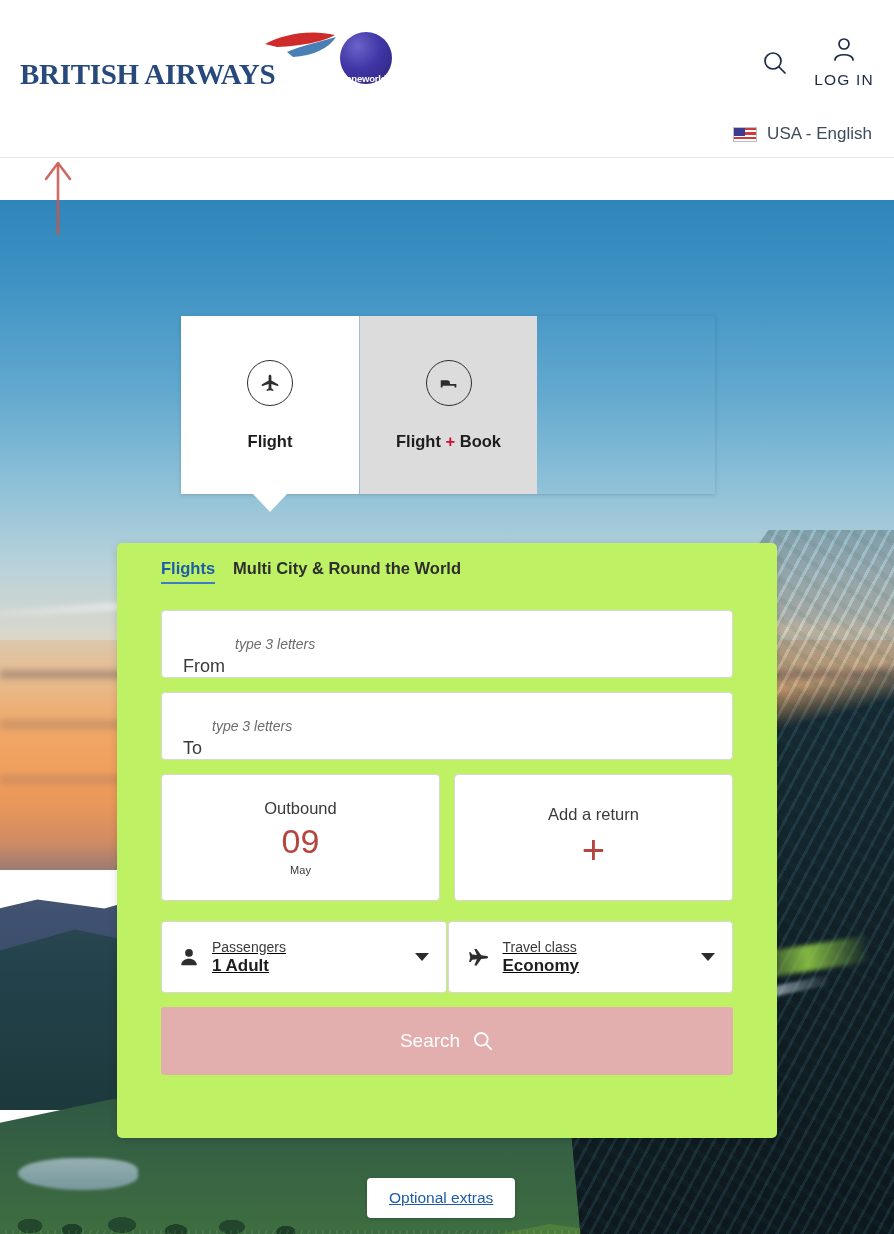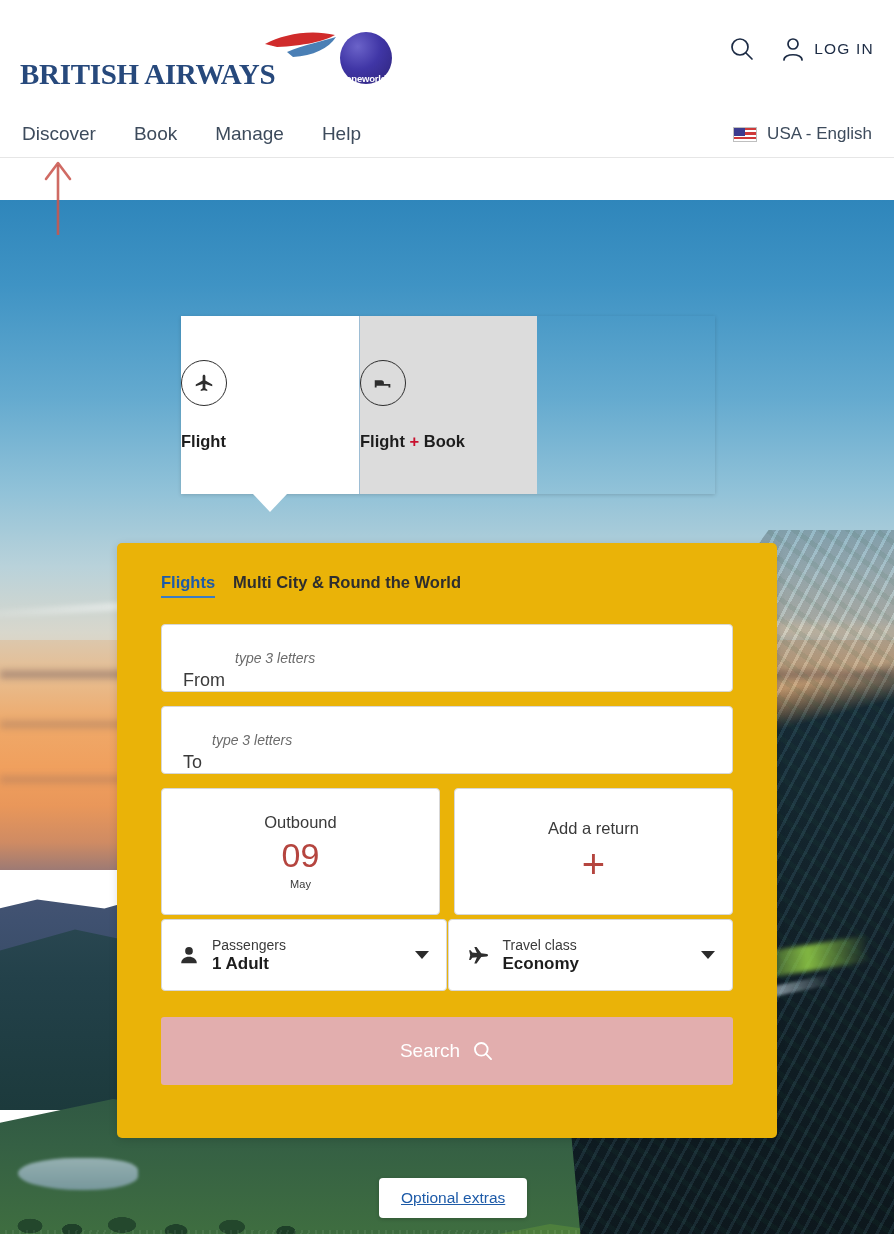--- a/index.html
+++ b/index.html
@@ -32,21 +32,21 @@
     width: 52px; height: 52px; border-radius: 50%;
     background: radial-gradient(circle at 34% 28%, #6b63c9 0%, #4036a6 45%, #2d2378 100%);
     display: flex; align-items: flex-end; justify-content: center;
   }
   .oneworld-text {
     color: #ffffff; font-size: 9.5px; font-weight: bold;
     letter-spacing: -0.2px; font-family: "Liberation Sans", sans-serif;
   }
 
   .header-right { position: absolute; right: 20px; top: 36px; display: flex; align-items: center; gap: 26px; }
-  .icon-btn { display: flex; align-items: center; gap: 9px; cursor: pointer; color: #1c2b44; }
+  .icon-btn { display: flex; align-items: center; gap: 9px; cursor: pointer; color: #1c2b44; flex-direction: column; }
   .login-text { font-size: 15.5px; letter-spacing: 1.2px; color: #1c2b44; }
 
   
   .nav-bar {
     position: absolute; top: 110px; left: 0; width: 894px; height: 48px;
     background: #ffffff; border-bottom: 1px solid #e6e6e6; z-index: 30;
   }
   .nav-links { position: absolute; left: 22px; top: 0; height: 48px; display: flex; align-items: center; gap: 38px; }
   .nav-link { font-size: 19px; color: #3d4b5c; cursor: pointer; }
   .lang-sel {
@@ -162,69 +162,69 @@
   }
 
   
   .type-tabs {
     position: absolute; left: 181px; top: 316px; width: 534px; height: 178px;
     display: flex; z-index: 10;
     box-shadow: 0 1px 4px rgba(0,0,0,.16);
   }
   .type-tab {
     width: 178px; height: 178px; background: #dcdcdc;
-    display: flex; flex-direction: column; align-items: flex-start; justify-content: center;
+    display: flex; flex-direction: column; align-items: center; justify-content: center;
     gap: 26px; cursor: pointer; border-left: 1px solid #9dbdd4;
   }
   .type-tab:first-child { border-left: none; }
   .type-tab.active { background: #ffffff; }
   .tt-circle {
     width: 46px; height: 46px; border-radius: 50%;
     border: 1.6px solid #2e2e2e; display: flex; align-items: center; justify-content: center;
   }
   .tt-label { font-size: 16.5px; font-weight: bold; color: #1d1d1d; white-space: nowrap; }
   .tt-plus { color: #c8102e; font-weight: bold; }
   .tab-notch {
     position: absolute; left: 253px; top: 494px; width: 0; height: 0;
     border-left: 17px solid transparent; border-right: 17px solid transparent;
     border-top: 18px solid #ffffff; z-index: 11;
   }
 
   
   .form-card {
     position: absolute; left: 117px; top: 543px; width: 660px; height: 595px;
-    background: #eab308; border-radius: 5px; z-index: 12;
+    background: #bef264; border-radius: 5px; z-index: 12;
     box-shadow: 0 2px 8px rgba(0,0,0,.13);
-    padding: 30px 44px 0 44px;
+    padding: 16px 44px 0 44px;
   }
   .form-tabs { display: flex; align-items: baseline; gap: 18px; margin-bottom: 26px; }
   .ft { font-size: 16.5px; font-weight: bold; cursor: pointer; white-space: nowrap; }
   .ft.active { color: #1e5ba8; border-bottom: 2.5px solid #3b7cc4; padding-bottom: 4px; }
   .ft.inactive { color: #2e2e2e; }
 
   .field-box {
     border: 1px solid #d7d7d7; border-radius: 4px; background: #fff;
     height: 68px; display: flex; align-items: center; padding: 0 21px;
     margin-bottom: 14px; cursor: text;
   }
   .fb-label { font-size: 18px; color: #3a3a3a; margin-right: 10px; margin-top: 44px; }
   .fb-ph { font-size: 14px; color: #6b6b6b; font-style: italic; }
 
-  .date-row { display: flex; gap: 14px; margin-bottom: 4px; }
+  .date-row { display: flex; gap: 14px; margin-bottom: 20px; }
   .date-box {
     flex: 1; border: 1px solid #d7d7d7; border-radius: 4px; height: 127px;
     display: flex; flex-direction: column; align-items: center; justify-content: center;
     gap: 4px; cursor: pointer; background: #fff;
   }
   .db-title { font-size: 16.5px; color: #3a3a3a; }
   .db-day { font-size: 34px; color: #b5453f; line-height: 1.12; }
   .db-month { font-size: 11px; color: #3a3a3a; }
   .db-plus { font-size: 40px; color: #b5453f; line-height: 1; font-weight: 400; margin-top: 2px; }
 
-  .select-row { display: flex; gap: 1px; margin-bottom: 26px; }
+  .select-row { display: flex; gap: 1px; margin-bottom: 14px; text-decoration: underline; }
   .select-box {
     flex: 1; border: 1px solid #d7d7d7; border-radius: 4px; height: 72px;
     display: flex; align-items: center; padding: 0 14px 0 16px; gap: 12px;
     cursor: pointer; background: #fff; position: relative;
   }
   .sb-texts { display: flex; flex-direction: column; gap: 1px; }
   .sb-label { font-size: 14px; color: #3a3a3a; }
   .sb-value { font-size: 17px; font-weight: bold; color: #1d1d1d; }
   .caret {
     position: absolute; right: 17px; top: 50%; transform: translateY(-50%);
@@ -233,21 +233,21 @@
   }
 
   .search-btn {
     width: 100%; height: 68px; border: none; border-radius: 3px;
     background: #e2aeae; color: #ffffff; font-size: 19px;
     display: flex; align-items: center; justify-content: center; gap: 12px;
     cursor: pointer; font-family: "Liberation Sans", sans-serif;
   }
 
   .extras-btn {
-    position: absolute; left: 379px; top: 1178px; z-index: 15;
+    position: absolute; left: 367px; top: 1178px; z-index: 15;
     background: #ffffff; border-radius: 4px; padding: 11px 22px;
     box-shadow: 0 1px 4px rgba(0,0,0,.2); cursor: pointer;
   }
   .extras-text { font-size: 15.5px; color: #1e5ba8; text-decoration: underline; white-space: nowrap; }
 
   
   .annot-arrow { position: absolute; left: 38px; top: 157px; z-index: 40; pointer-events: none; }
 </style>
 </head>
 <body>
@@ -298,26 +298,20 @@
         <svg width="24" height="26" viewBox="0 0 24 26">
           <circle cx="12" cy="8" r="5" fill="none" stroke="#1c2b44" stroke-width="1.7"></circle>
           <path d="M3 24 C3 17, 21 17, 21 24" fill="none" stroke="#1c2b44" stroke-width="1.7" stroke-linecap="round"></path>
         </svg>
         <span class="login-text">LOG IN</span>
       </div>
     </div>
   </div>
 
   <div class="nav-bar">
-    <div class="nav-links">
-      <span class="nav-link">Discover</span>
-      <span class="nav-link">Book</span>
-      <span class="nav-link">Manage</span>
-      <span class="nav-link">Help</span>
-    </div>
     <div class="lang-sel">
       <span class="flag">
         <span class="stripes"></span>
           <span class="canton"></span>
       </span>
       <span class="lang-text">USA - English</span>
     </div>
   </div>
   <div class="gap-strip"></div>
 

